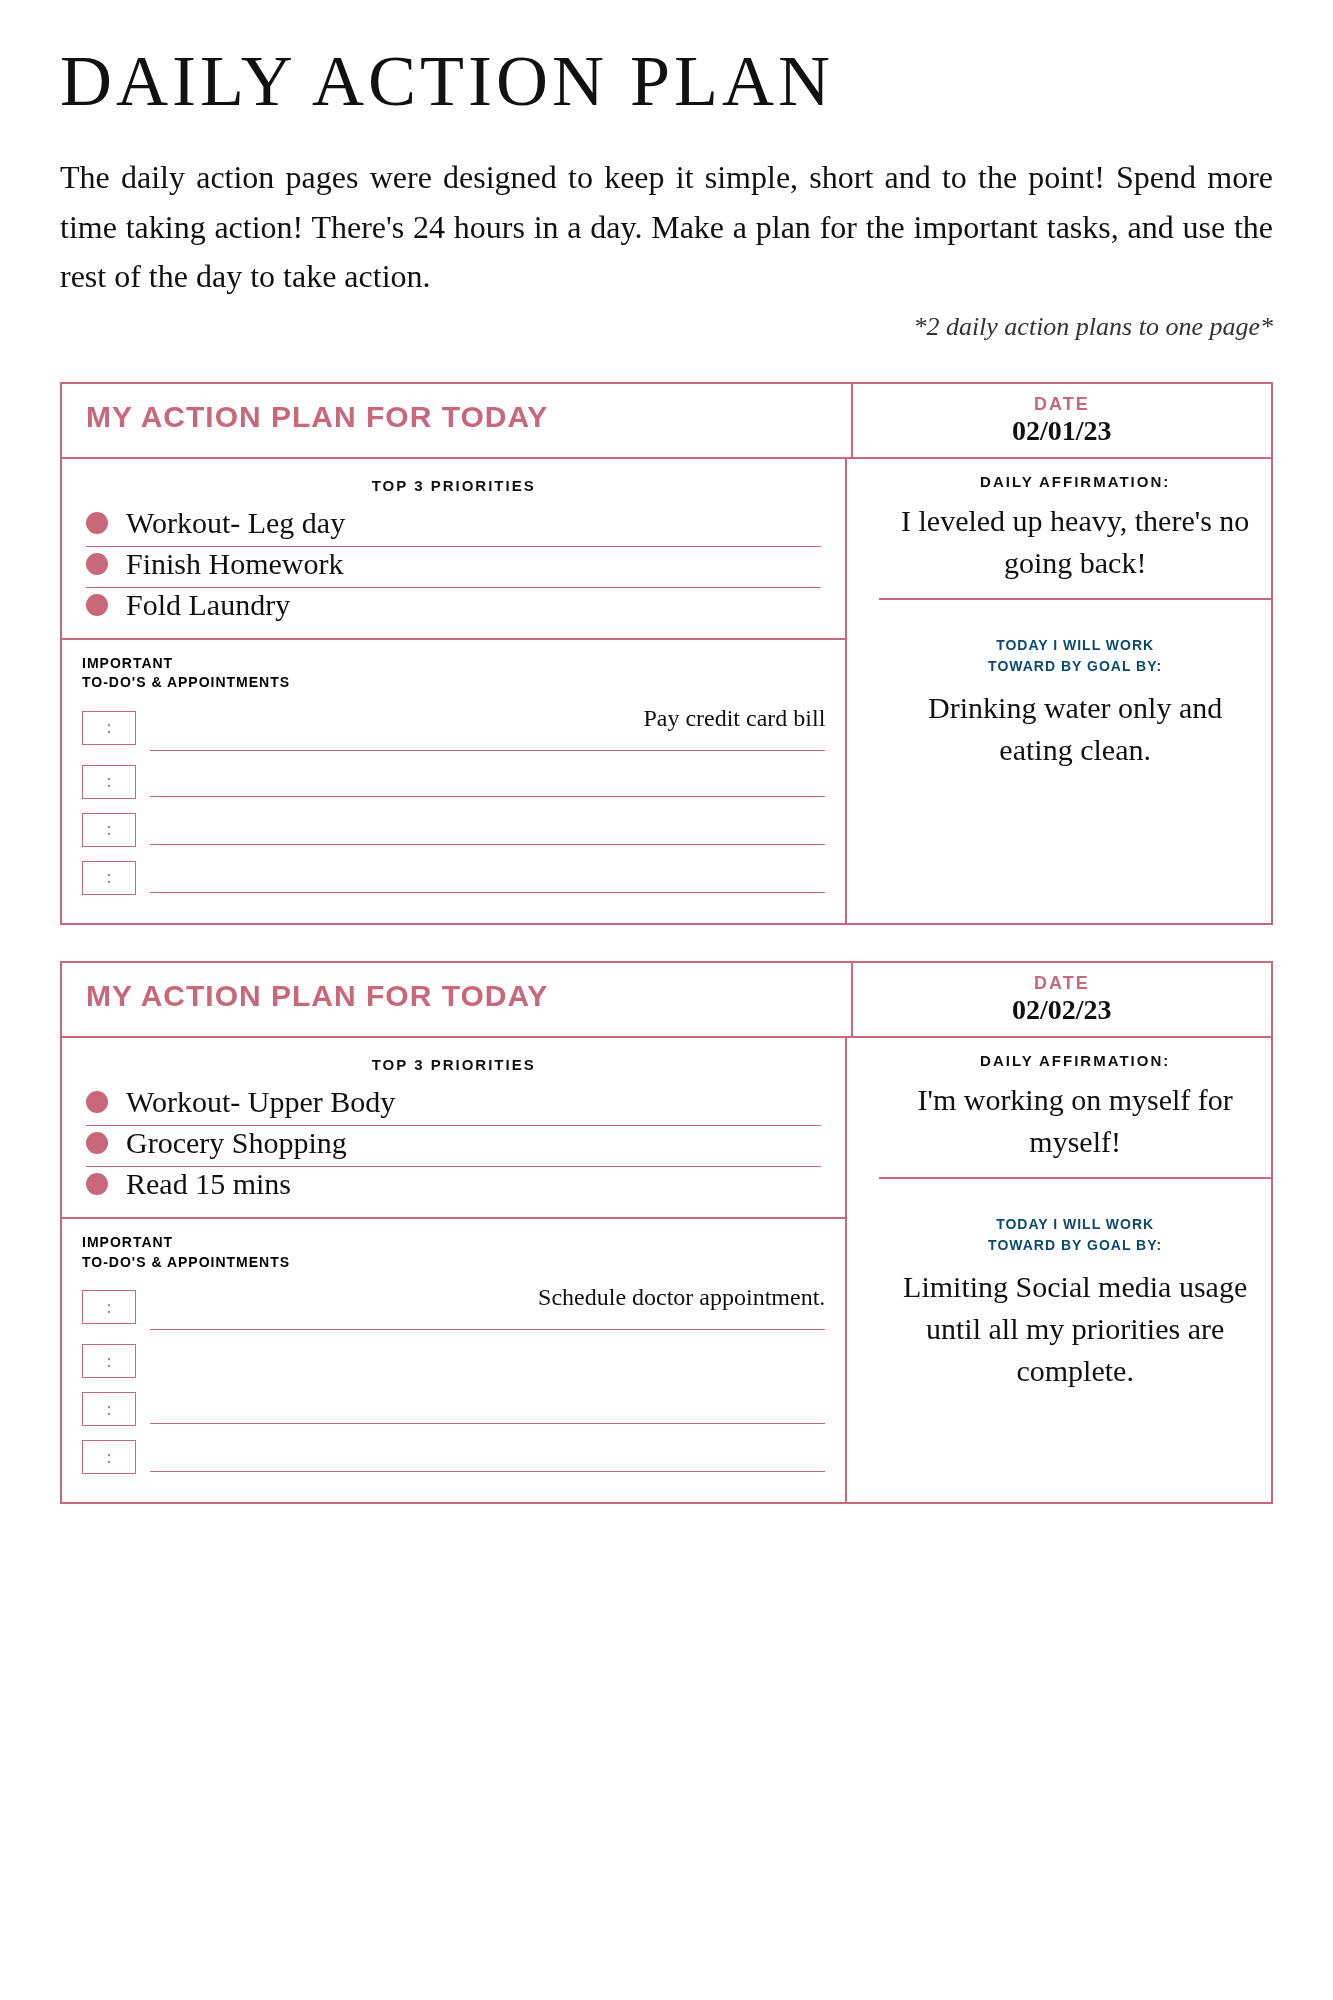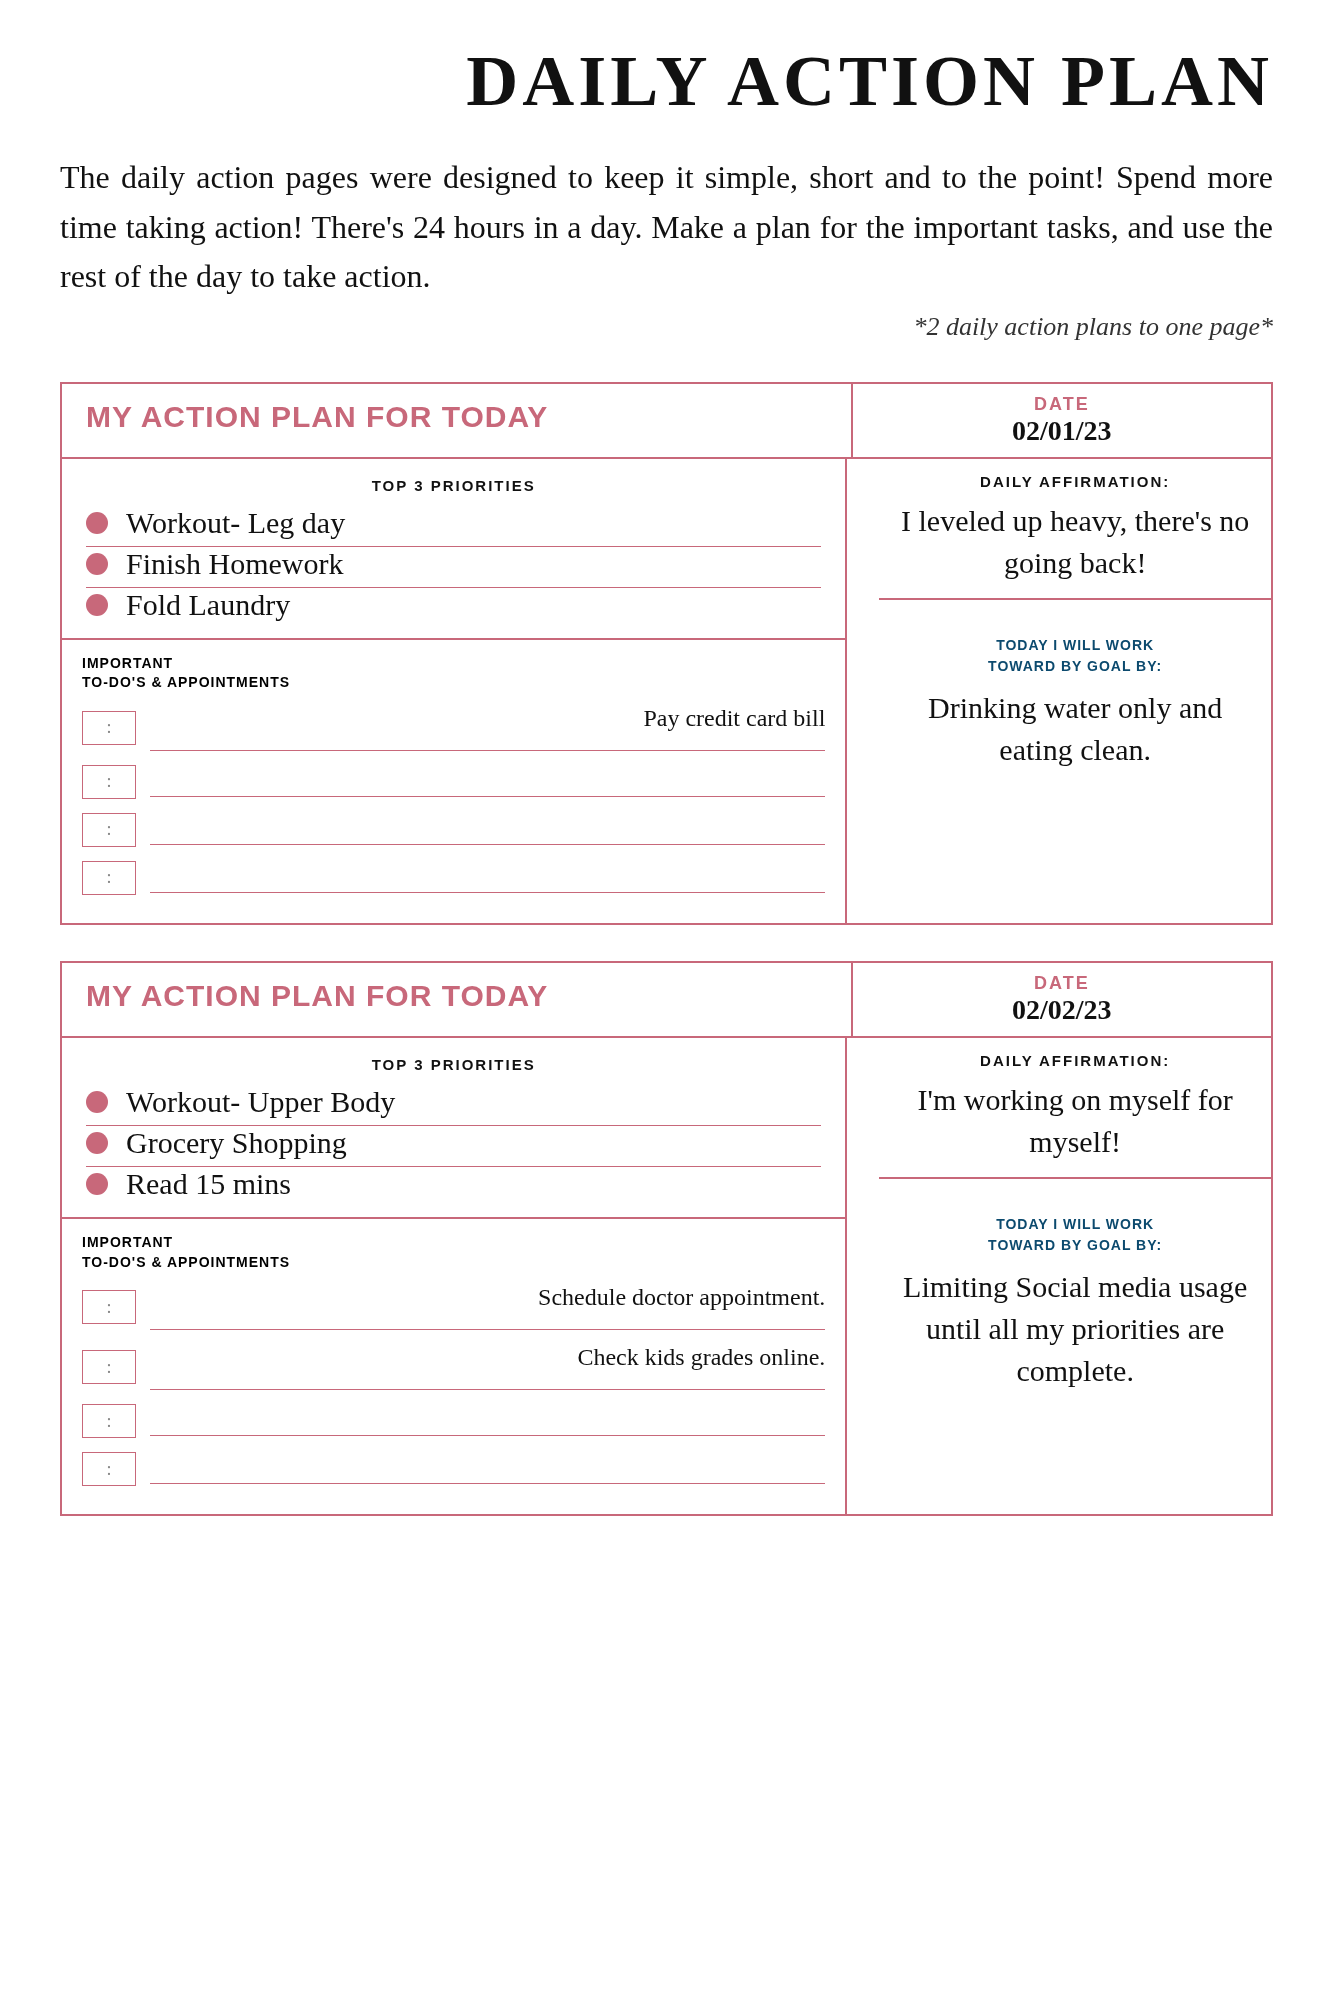--- a/index.html
+++ b/index.html
@@ -5,23 +5,23 @@
     * { box-sizing: border-box; margin: 0; padding: 0; }
     body {
       background: #fff;
       font-family: Georgia, 'Times New Roman', serif;
       width: 1333px;
       min-height: 2000px;
       padding: 40px 60px;
       color: #111;
     }
     .page-title {
-      text-align: right;
+      text-align: left;
       font-size: 72px;
-      font-weight: bold;
+      font-weight: normal;
       letter-spacing: 4px;
       font-family: 'Arial Black', Georgia, serif;
       margin-bottom: 30px;
       font-style: normal;
     }
     .intro-text {
       font-size: 32px;
       line-height: 1.55;
       text-align: justify;
       margin-bottom: 10px;
@@ -321,23 +321,20 @@
               <span>:</span>
             </div>
           <div class="todo-line">
               <span>Schedule doctor appointment.</span>
             </div>
         </div>
         <div class="todo-row">
           <div class="time-box">
               <span>:</span>
             </div>
-          <div class="todo-line">
-              <span>Check kids grades online.</span>
-            </div>
         </div>
         <div class="todo-row">
           <div class="time-box">
               <span>:</span>
             </div>
           <div class="todo-line"></div>
         </div>
         <div class="todo-row">
           <div class="time-box">
               <span>:</span>

